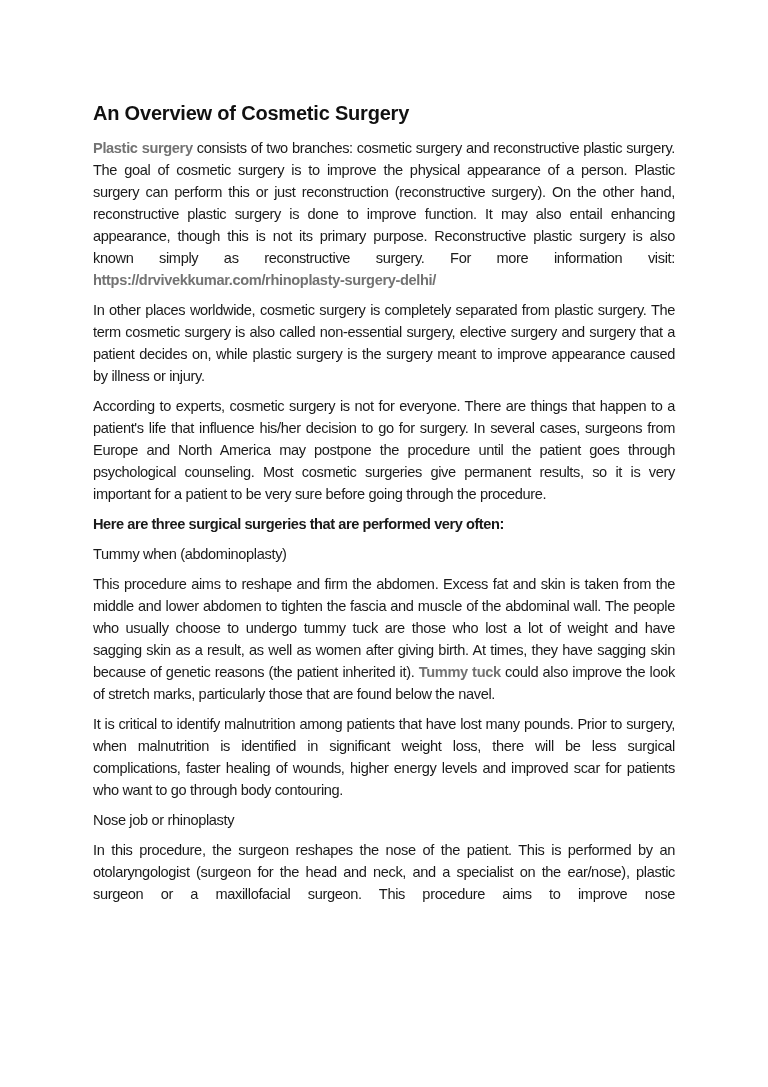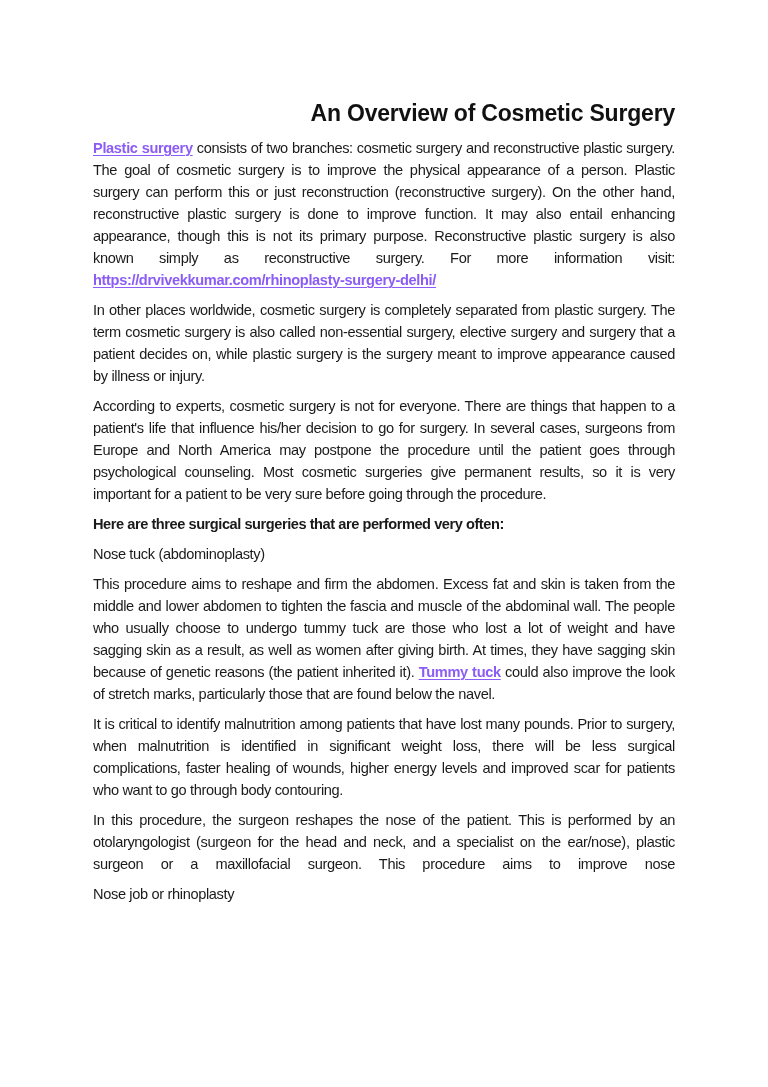--- a/index.html
+++ b/index.html
@@ -15,65 +15,64 @@
       font-family: "Liberation Sans", "DejaVu Sans", sans-serif;
       color: #1a1a1a;
     }
     .page {
       position: absolute;
       left: 93px;
       top: 96px;
       width: 582px;
     }
     .doc-title {
-      text-align: right;
+      text-align: left;
       font-weight: bold;
-      font-size: 23px;
+      font-size: 20px;
       line-height: 34px;
       margin: 0 0 7px 0;
       letter-spacing: -0.2px;
       color: #111;
     }
     .para {
       font-size: 14.6px;
       line-height: 22px;
       text-align: justify;
       margin: 0 0 8px 0;
       letter-spacing: -0.35px;
       word-spacing: 0px;
     }
     .para.bold {
       font-weight: bold;
       letter-spacing: -0.45px;
     }
     .link {
-      color: #8b5cf6;
+      color: #737373;
       font-weight: bold;
-      text-decoration: underline;
       text-decoration-thickness: 1px;
       text-underline-offset: 2px;
       cursor: pointer;
     }
   </style>
 </head>
 <body>
 
 <div class="page">
   <h1 class="doc-title">An Overview of Cosmetic Surgery</h1>
 
   <p class="para"><a class="link">Plastic surgery</a><span> consists of two branches: cosmetic surgery and reconstructive plastic surgery. The goal of cosmetic surgery is to improve the physical appearance of a person. Plastic surgery can perform this or just reconstruction (reconstructive surgery). On the other hand, reconstructive plastic surgery is done to improve function. It may also entail enhancing appearance, though this is not its primary purpose. Reconstructive plastic surgery is also known simply as reconstructive surgery. For more information visit: </span><a class="link">https://drvivekkumar.com/rhinoplasty-surgery-delhi/</a></p>
 
   <p class="para">In other places worldwide, cosmetic surgery is completely separated from plastic surgery. The term cosmetic surgery is also called non-essential surgery, elective surgery and surgery that a patient decides on, while plastic surgery is the surgery meant to improve appearance caused by illness or injury.</p>
 
   <p class="para">According to experts, cosmetic surgery is not for everyone. There are things that happen to a patient's life that influence his/her decision to go for surgery. In several cases, surgeons from Europe and North America may postpone the procedure until the patient goes through psychological counseling. Most cosmetic surgeries give permanent results, so it is very important for a patient to be very sure before going through the procedure.</p>
 
   <p class="para bold">Here are three surgical surgeries that are performed very often:</p>
 
-  <p class="para">Nose tuck (abdominoplasty)</p>
+  <p class="para">Tummy when (abdominoplasty)</p>
 
   <p class="para"><span>This procedure aims to reshape and firm the abdomen. Excess fat and skin is taken from the middle and lower abdomen to tighten the fascia and muscle of the abdominal wall. The people who usually choose to undergo tummy tuck are those who lost a lot of weight and have sagging skin as a result, as well as women after giving birth. At times, they have sagging skin because of genetic reasons (the patient inherited it). </span><a class="link">Tummy tuck</a><span> could also improve the look of stretch marks, particularly those that are found below the navel.</span></p>
 
   <p class="para">It is critical to identify malnutrition among patients that have lost many pounds. Prior to surgery, when malnutrition is identified in significant weight loss, there will be less surgical complications, faster healing of wounds, higher energy levels and improved scar for patients who want to go through body contouring.</p>
 
+  <p class="para">Nose job or rhinoplasty</p>
+
   <p class="para" style="text-align-last: justify;">In this procedure, the surgeon reshapes the nose of the patient. This is performed by an otolaryngologist (surgeon for the head and neck, and a specialist on the ear/nose), plastic surgeon or a maxillofacial surgeon. This procedure aims to improve nose</p>
-
-  <p class="para">Nose job or rhinoplasty</p>
 </div>
 
 </body></html>

